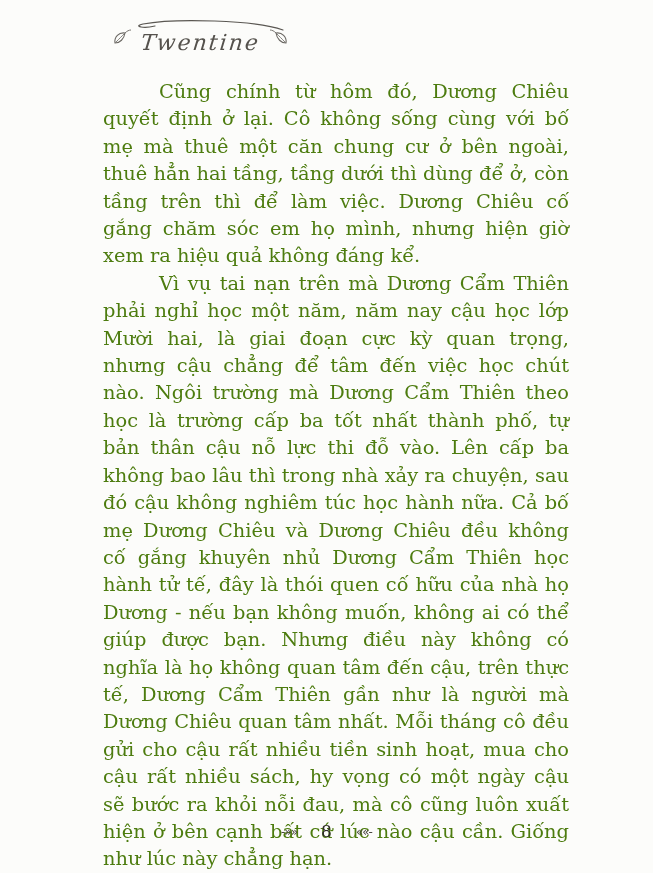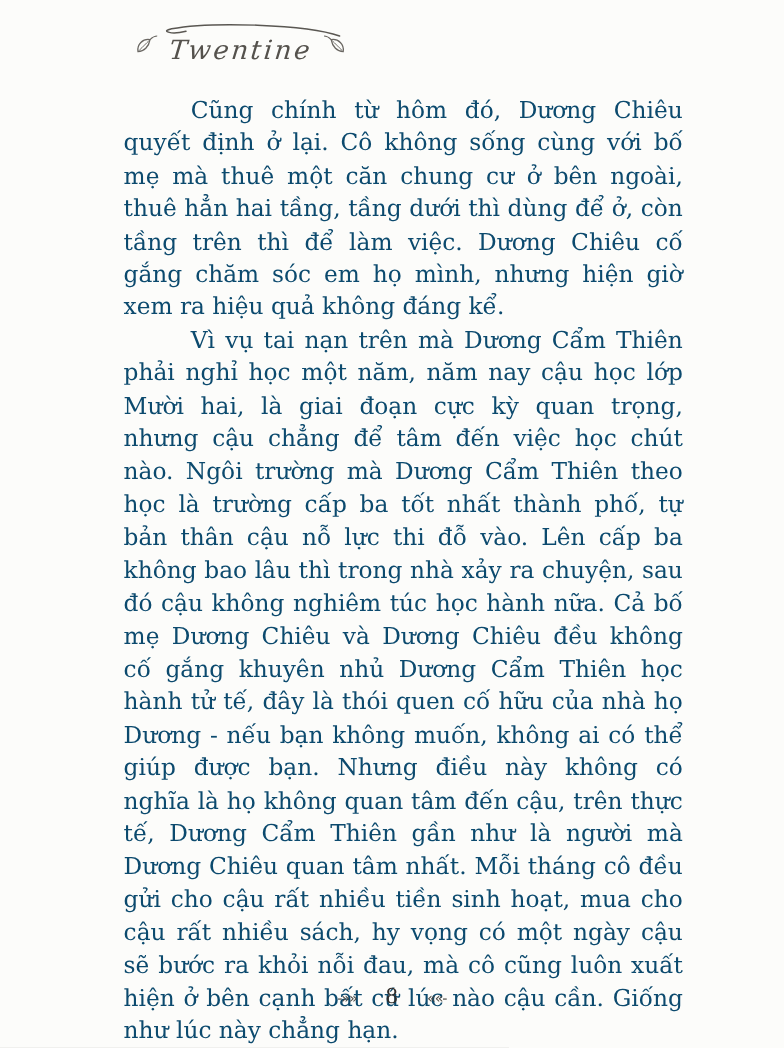--- a/index.html
+++ b/index.html
@@ -47,21 +47,21 @@
     top: 78px;
     left: 103px;
     width: 466px;
   }
   .para {
     margin: 0;
     font-size: 19.4px;
     line-height: 27.4px;
     text-align: justify;
     text-indent: 56px;
-    color: #0c4a6e;
+    color: #4d7c0f;
   }
 
   
   .page-footer {
     position: absolute;
     left: 0;
     bottom: 33px;
     width: 100%;
     display: flex;
     justify-content: center;

